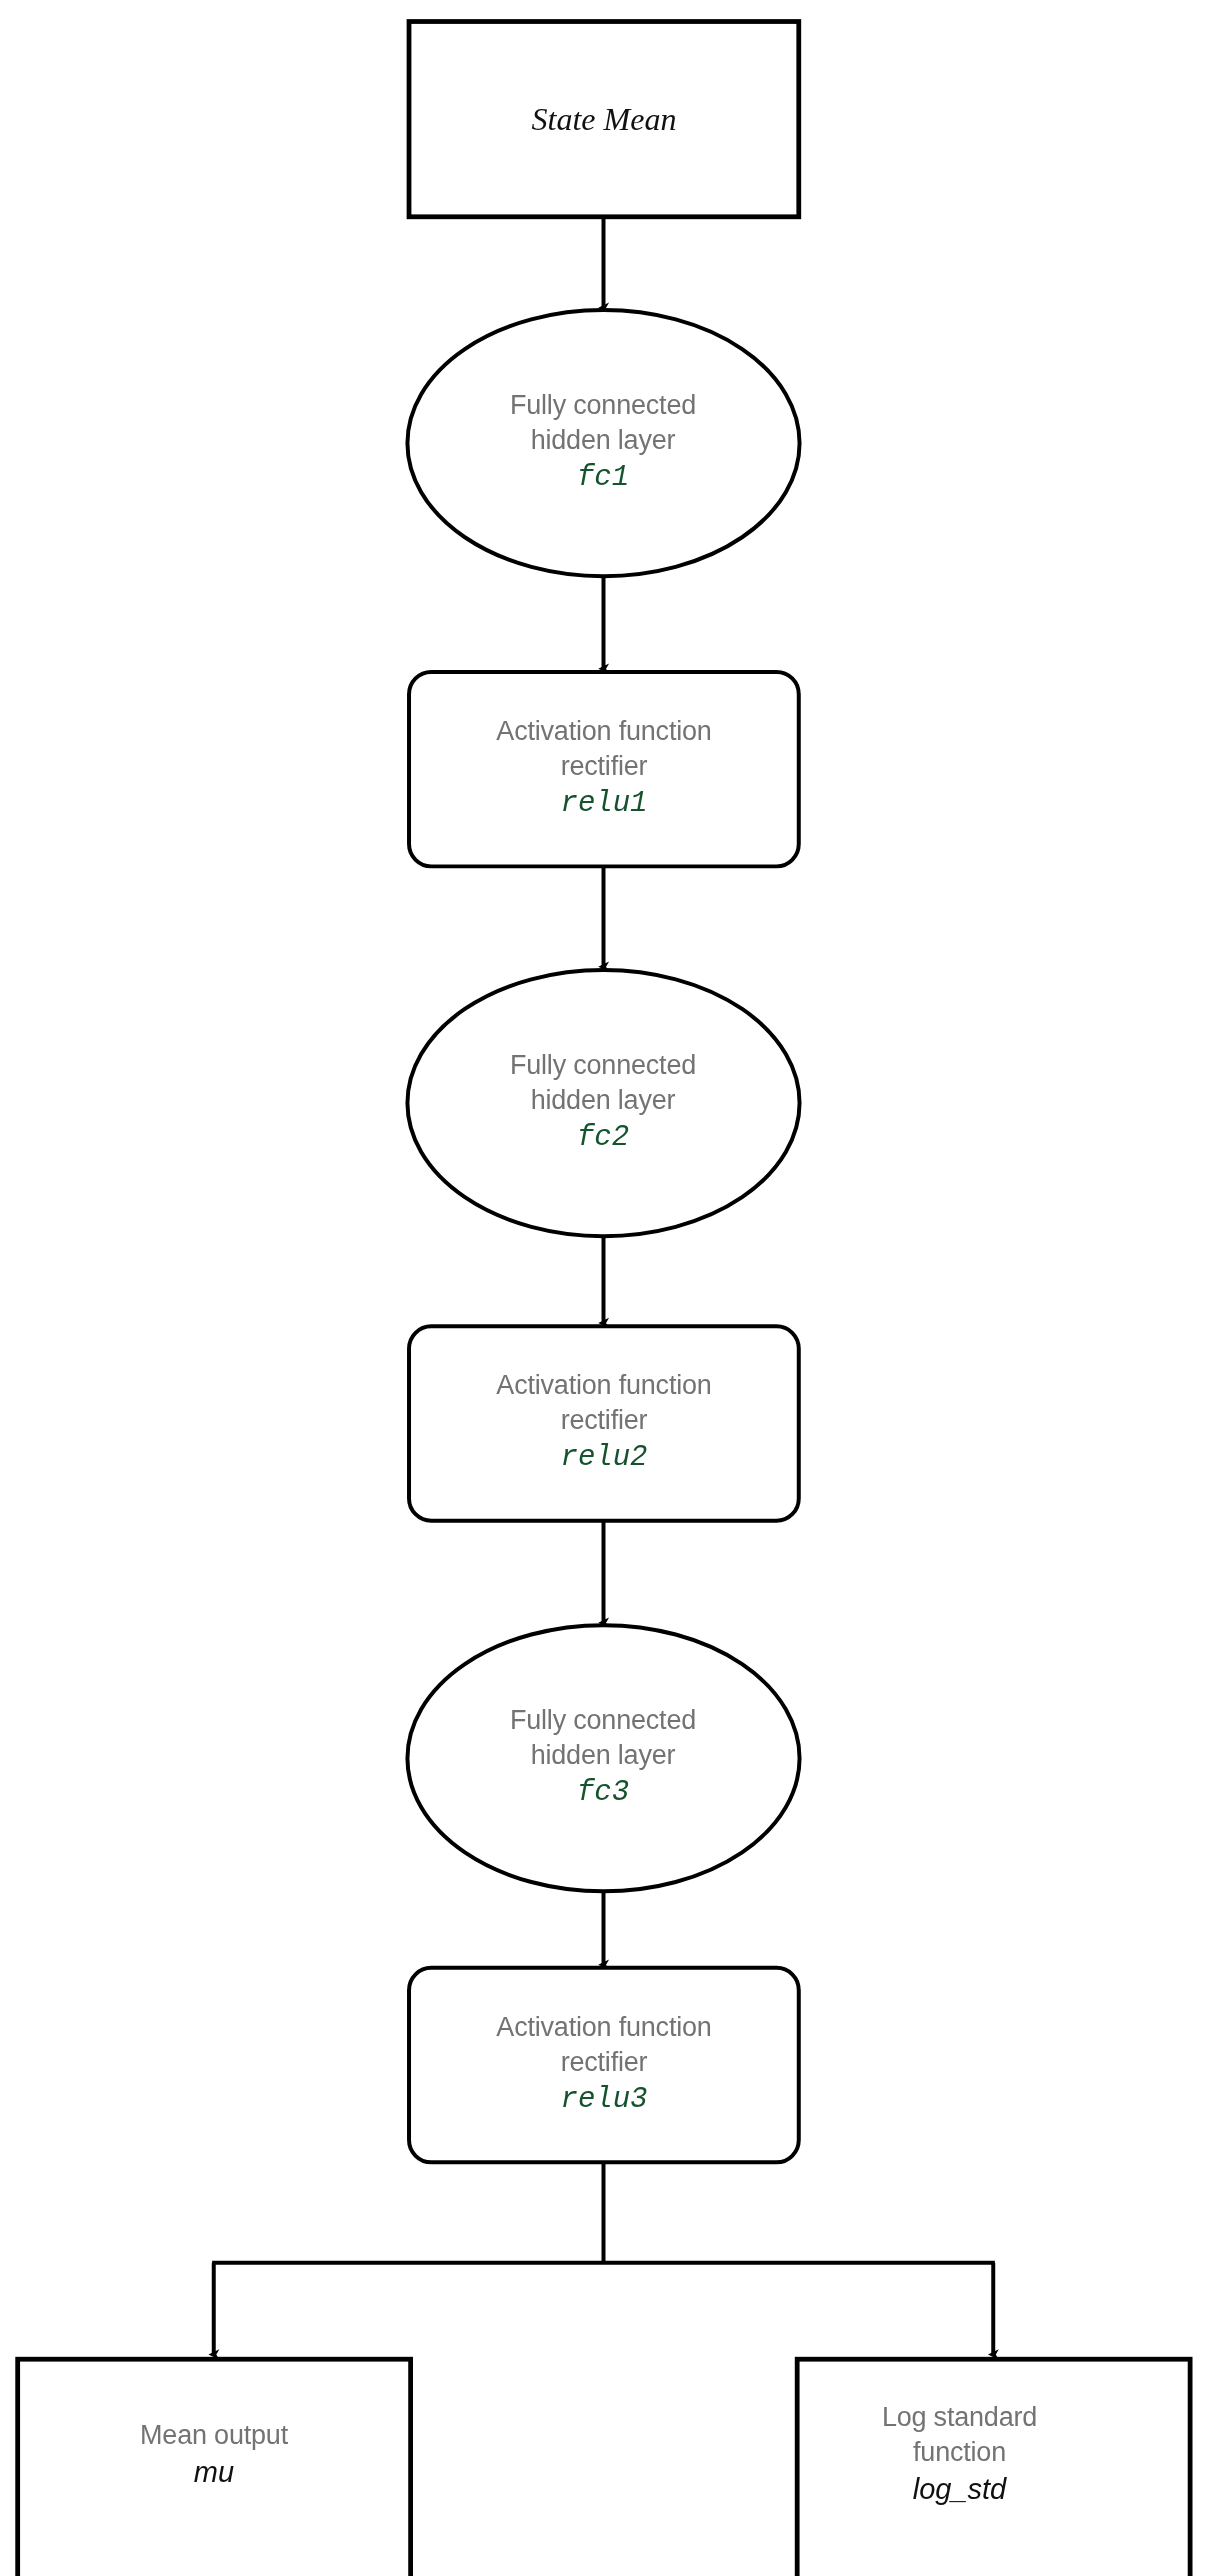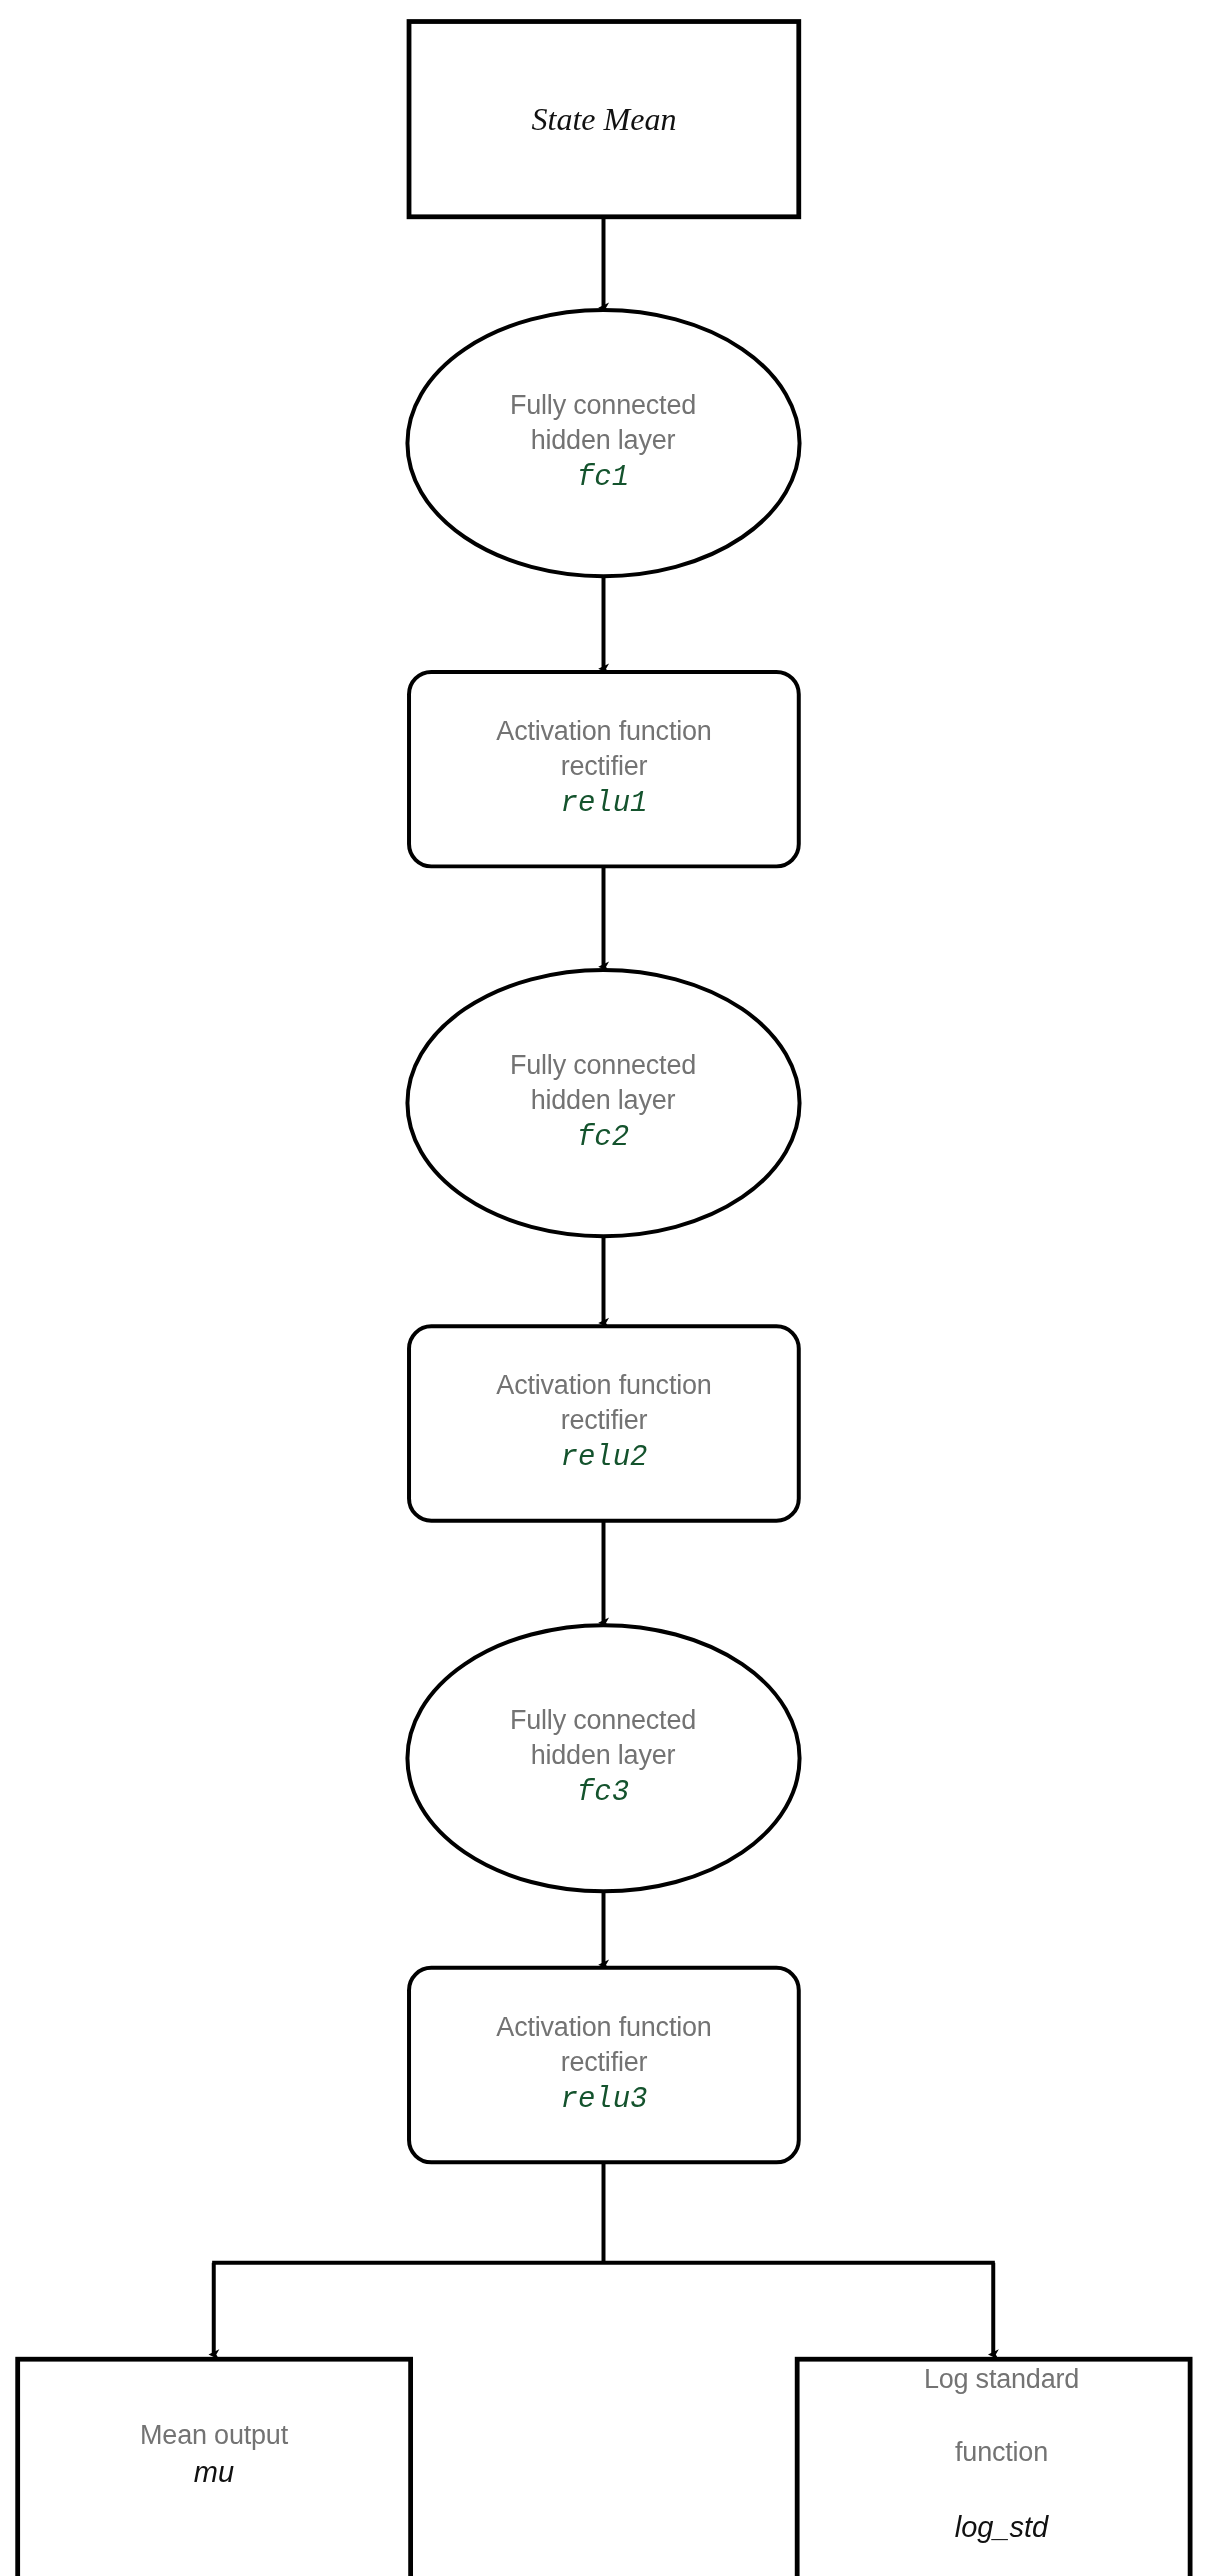--- a/index.html
+++ b/index.html
@@ -151,20 +151,20 @@
     <div class="line-sans">Activation function</div>
     <div class="line-sans">rectifier</div>
     <div class="line-italic">relu3</div>
   </div>
 
   <div class="node-label" style="left:17.5px; top:2359px; width:393px; height:190px;">
     <div class="line-sans">Mean output</div>
     <div class="line-italic-sans">mu</div>
   </div>
 
-  <div class="node-label" style="left:805px; top:2359px; width:393px; height:190px;gap:38px;">
+  <div class="node-label" style="left:763px; top:2359px; width:393px; height:190px;">
     <div class="line-sans">Log standard</div>
     <div class="line-sans">function</div>
     <div class="line-italic-sans">log_std</div>
   </div>
 
 </div>
 
 
 </body></html>

